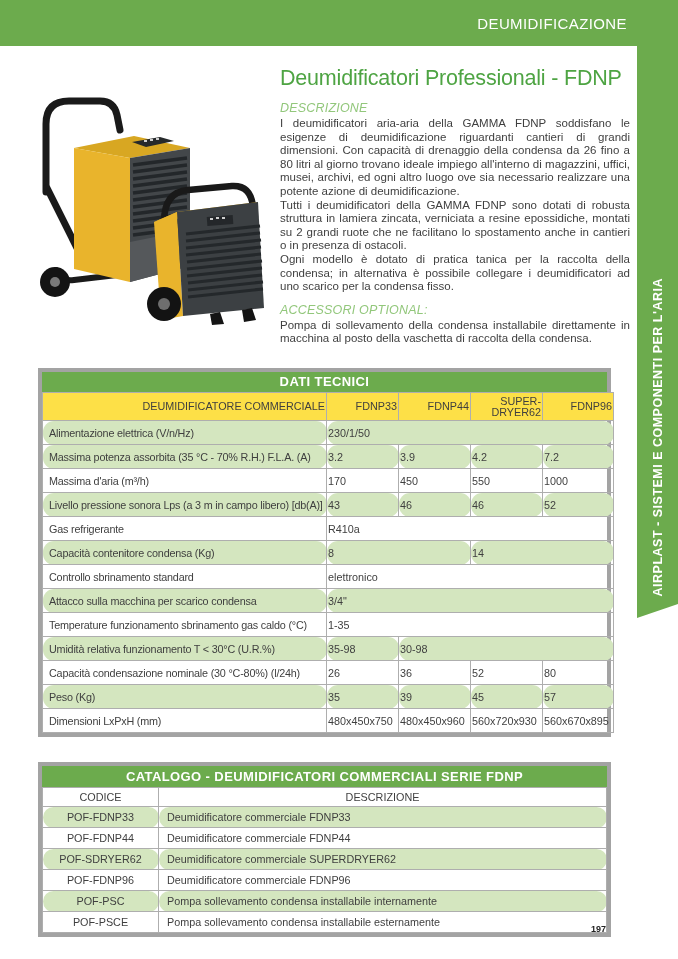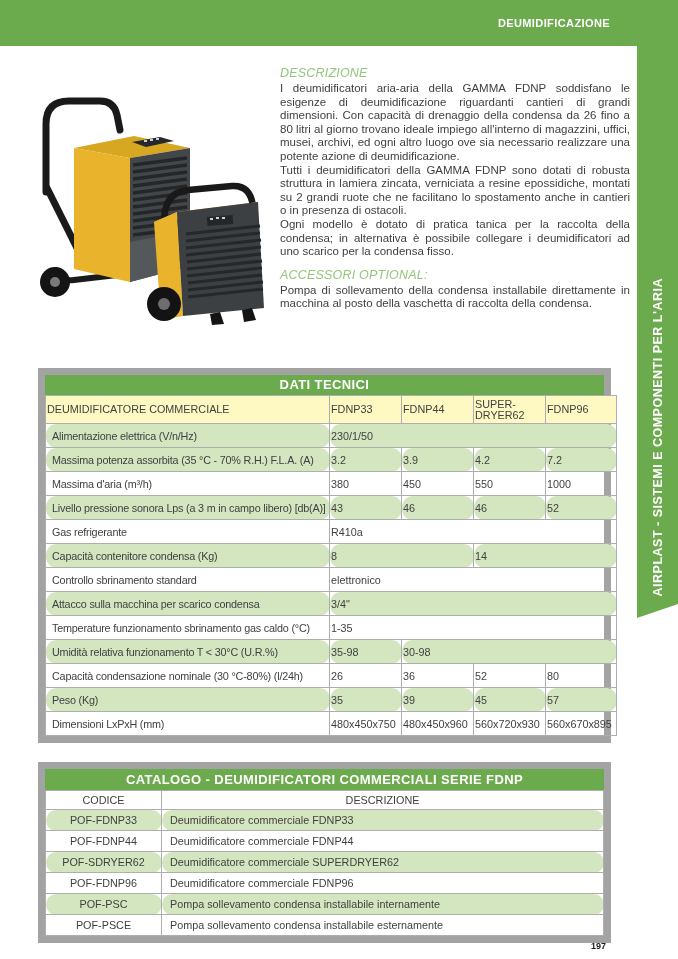--- a/index.html
+++ b/index.html
@@ -3,22 +3,22 @@
 <meta charset="utf-8">
 <style>
   html,body{margin:0;padding:0;background:#e9e9e9;}
   .page{
     position:relative;width:678px;height:959px;background:#ffffff;
     font-family:"Liberation Sans", sans-serif;overflow:hidden;margin:0 auto;
   }
   
   .topbar{position:absolute;left:0;top:0;width:678px;height:46px;background:var(--accent);}
   .topbar-title{
-    position:absolute;right:68px;top:50%;transform:translateY(-50%);
-    color:#fff;font-weight:bold;font-size:11px;letter-spacing:.4px;white-space:nowrap;
+    position:absolute;right:51px;top:50%;transform:translateY(-50%);
+    color:#fff;font-weight:normal;font-size:15px;letter-spacing:.4px;white-space:nowrap;
   }
   
   .sideband{
     position:absolute;left:637px;top:46px;width:41px;height:572px;background:var(--accent);
     clip-path:polygon(0 0,100% 0,100% calc(100% - 14px),0 100%);
     display:flex;justify-content:center;align-items:flex-end;box-sizing:border-box;padding-bottom:22px;
   }
   .sideband-text{
     writing-mode:vertical-rl;transform:rotate(180deg);
     color:#fff;font-weight:bold;font-size:12.5px;letter-spacing:.5px;white-space:nowrap;
@@ -32,39 +32,39 @@
     letter-spacing:-0.2px;white-space:nowrap;
   }
   .subhead{
     font-style:italic;color:var(--light-green);font-size:12.5px;margin:0 0 2px 0;letter-spacing:.2px;
   }
   .content p{
     margin:0;text-align:justify;font-size:11.5px;line-height:13.6px;color:#3f3f3f;
   }
   .gap{height:9px;}
   
-  .tbl-box{position:absolute;left:38px;width:573px;border:7px solid #a3a3a3;box-sizing:border-box;background:#fff;}
+  .tbl-box{position:absolute;left:38px;width:573px;border:4px solid #a3a3a3;box-sizing:border-box;background:#fff;}
   .tech-box{top:368px;}
   .cat-box{top:762px;}
   .tbl-title{
     background:var(--accent);color:#fff;font-weight:bold;text-align:center;
     font-size:13px;height:20px;line-height:20px;letter-spacing:.4px;
   }
   .cat-box .tbl-title{height:21px;line-height:21px;}
   table{width:100%;border-collapse:collapse;table-layout:fixed;}
   th,td{border:1px solid #aeaeae;font-weight:normal;color:#3f3f3f;overflow:hidden;}
-  .tech-box th{height:25px;font-size:10.8px;text-align:left;background:#fef9c3;line-height:11px;}
+  .tech-box th{height:25px;font-size:10.8px;text-align:right;background:#fde047;line-height:11px;}
   .tech-box td{height:21px;font-size:10.8px;text-align:left;white-space:nowrap;}
   .tech-box td.lbl{text-align:left;padding-left:6px;letter-spacing:-0.2px;}
   tr.shade td{background:var(--shade);border-radius:11px;}
   .cat-box th{height:16px;font-size:10.8px;text-align:center;background:#fff;}
   .cat-box td{height:18px;font-size:10.8px;text-align:center;white-space:nowrap;}
   .cat-box td.desc{text-align:left;padding-left:8px;}
   
-  .page-num{position:absolute;right:72px;top:924px;font-size:9px;font-weight:bold;color:#222;margin-top:17px;}
+  .page-num{position:absolute;right:72px;top:924px;font-size:9px;font-weight:bold;color:#222;}
 </style>
 </head>
 <body>
 
 <div class="page" style="--accent: #6cab4d; --shade: #d4e6bf; --title-green: #4ea443; --light-green: #92c77b;">
 
   <div class="topbar">
     <span class="topbar-title">DEUMIDIFICAZIONE</span>
   </div>
 
@@ -136,20 +136,21 @@
 
       <polygon points="196,244 206,242 210,254 198,255" fill="#141414"></polygon>
       <polygon points="228,240 238,238 242,250 230,252" fill="#141414"></polygon>
 
       <circle cx="150" cy="234" r="17" fill="#131313"></circle>
       <circle cx="150" cy="234" r="6" fill="#6e6e6e"></circle>
     </g>
   </svg>
 
   <div class="content">
+    <h1 class="page-title">Deumidificatori Professionali - FDNP</h1>
     <div class="subhead">DESCRIZIONE</div>
     <p>I deumidificatori aria-aria della GAMMA FDNP soddisfano le esigenze di deumidificazione riguardanti cantieri di grandi dimensioni. Con capacità di drenaggio della condensa da 26 fino a 80 litri al giorno trovano ideale impiego all'interno di magazzini, uffici, musei, archivi, ed ogni altro luogo ove sia necessario realizzare una potente azione di deumidificazione.</p>
     <p>Tutti i deumidificatori della GAMMA FDNP sono dotati di robusta struttura in lamiera zincata, verniciata a resine epossidiche, montati su 2 grandi ruote che ne facilitano lo spostamento anche in cantieri o in presenza di ostacoli.</p>
     <p>Ogni modello è dotato di pratica tanica per la raccolta della condensa; in alternativa è possibile collegare i deumidificatori ad uno scarico per la condensa fisso.</p>
     <div class="gap"></div>
     <div class="subhead">ACCESSORI OPTIONAL:</div>
     <p>Pompa di sollevamento della condensa installabile direttamente in macchina al posto della vaschetta di raccolta della condensa.</p>
   </div>
 
   <div class="tbl-box tech-box">
@@ -178,21 +179,21 @@
           </tr>
           <tr class="shade">
             <td class="lbl">Massima potenza assorbita (35 °C - 70% R.H.) F.L.A. (A)</td>
             <td colspan="1">3.2</td>
             <td colspan="1">3.9</td>
             <td colspan="1">4.2</td>
             <td colspan="1">7.2</td>
           </tr>
           <tr>
             <td class="lbl">Massima d'aria (m³/h)</td>
-            <td colspan="1">380</td>
+            <td colspan="1">170</td>
             <td colspan="1">450</td>
             <td colspan="1">550</td>
             <td colspan="1">1000</td>
           </tr>
           <tr class="shade">
             <td class="lbl">Livello pressione sonora Lps (a 3 m in campo libero) [db(A)]</td>
             <td colspan="1">43</td>
             <td colspan="1">46</td>
             <td colspan="1">46</td>
             <td colspan="1">52</td>

